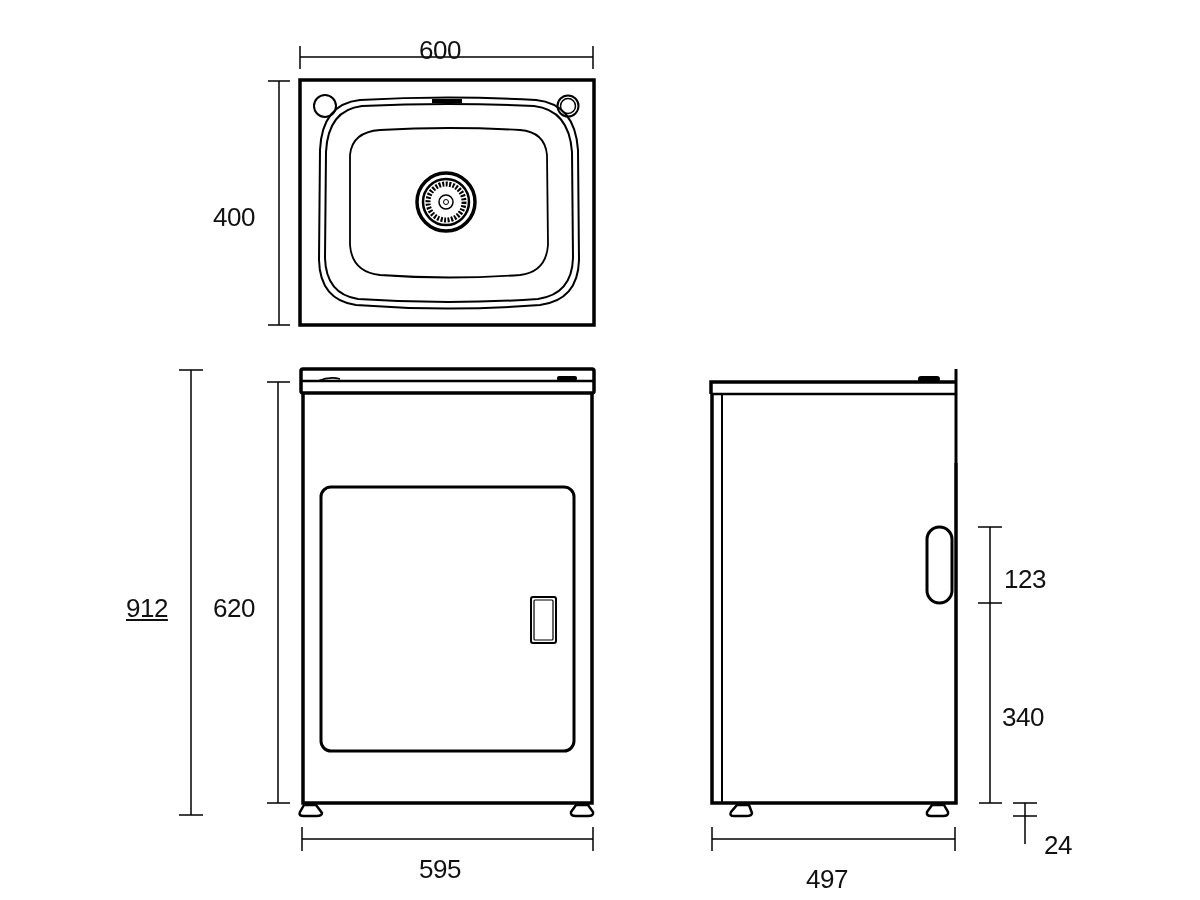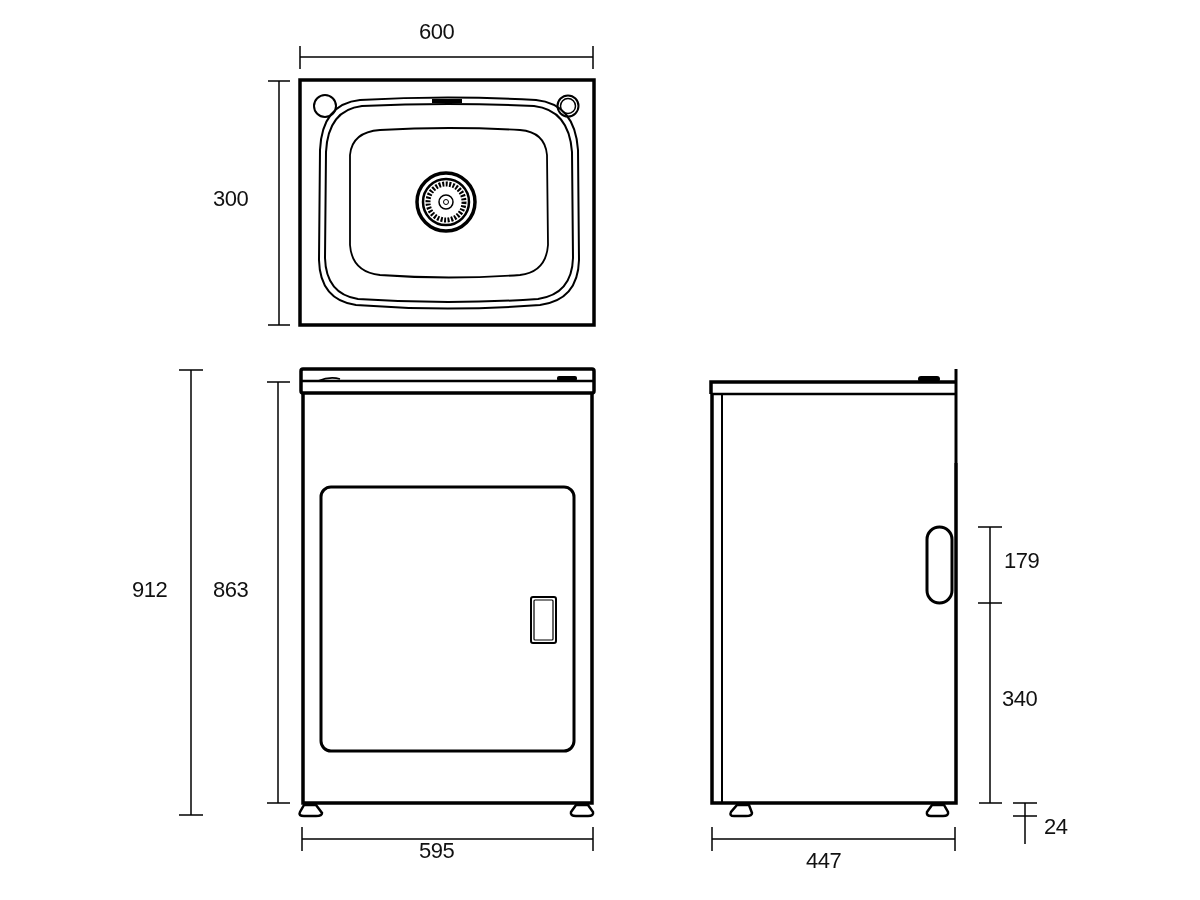--- a/index.html
+++ b/index.html
@@ -1,20 +1,20 @@
 <!DOCTYPE html>
 <html><head>
 <meta charset="utf-8">
 <style>
   html, body { margin:0; padding:0; background:#ffffff; }
   body { width:1200px; height:900px; position:relative; overflow:hidden;
          font-family:"Liberation Sans", sans-serif; }
   svg { position:absolute; left:0; top:0; }
-  .lbl { position:absolute; font-size:22px; color:#111111; line-height:1;
-         font-family:"Liberation Sans", sans-serif; letter-spacing:-0.5px; }
+  .lbl { position:absolute; font-size:26px; color:#111111; line-height:1;
+         font-family:"Liberation Sans", sans-serif; letter-spacing:-0.5px;margin-top:16px; }
 </style>
 </head>
 <body>
 
 <svg width="1200" height="900" viewBox="0 0 1200 900">
 
   <g fill="none" stroke="#000">
 
     <g stroke-width="1.5">
       <line x1="300" y1="57" x2="593" y2="57"></line>
@@ -119,20 +119,20 @@
 
     <g stroke-width="1.5">
       <line x1="712" y1="839" x2="955" y2="839"></line>
       <line x1="712" y1="827" x2="712" y2="851"></line>
       <line x1="955" y1="827" x2="955" y2="851"></line>
     </g>
   </g>
 </svg>
 
 <div class="lbl" style="left:419px;top:21px;">600</div>
-<div class="lbl" style="left:213px;top:188px;">300</div>
-<div class="lbl" style="left:132px;top:579px;">912</div>
-<div class="lbl" style="left:213px;top:579px;">863</div>
+<div class="lbl" style="left:213px;top:188px;">400</div>
+<div class="lbl" style="left:126px;top:579px;text-decoration:underline;">912</div>
+<div class="lbl" style="left:213px;top:579px;">620</div>
 <div class="lbl" style="left:419px;top:840px;">595</div>
-<div class="lbl" style="left:1004px;top:550px;">179</div>
+<div class="lbl" style="left:1004px;top:550px;">123</div>
 <div class="lbl" style="left:1002px;top:688px;">340</div>
 <div class="lbl" style="left:1044px;top:816px;">24</div>
-<div class="lbl" style="left:806px;top:850px;">447</div>
+<div class="lbl" style="left:806px;top:850px;">497</div>
 
 </body></html>

